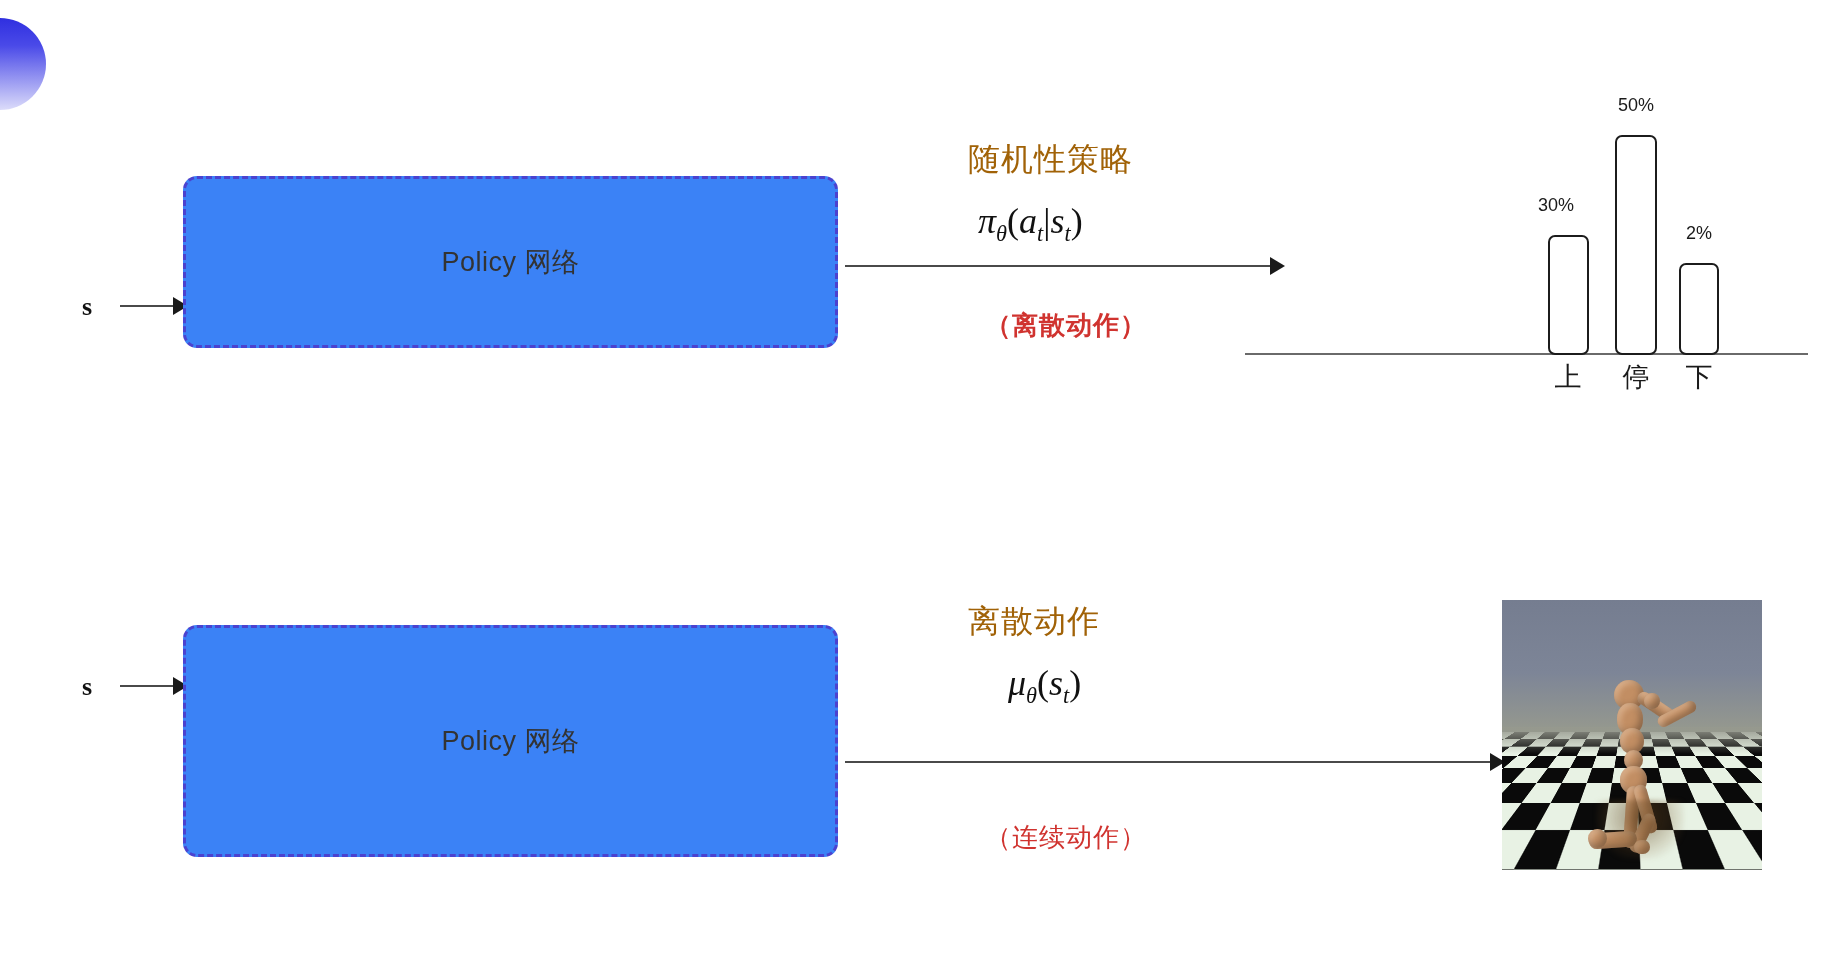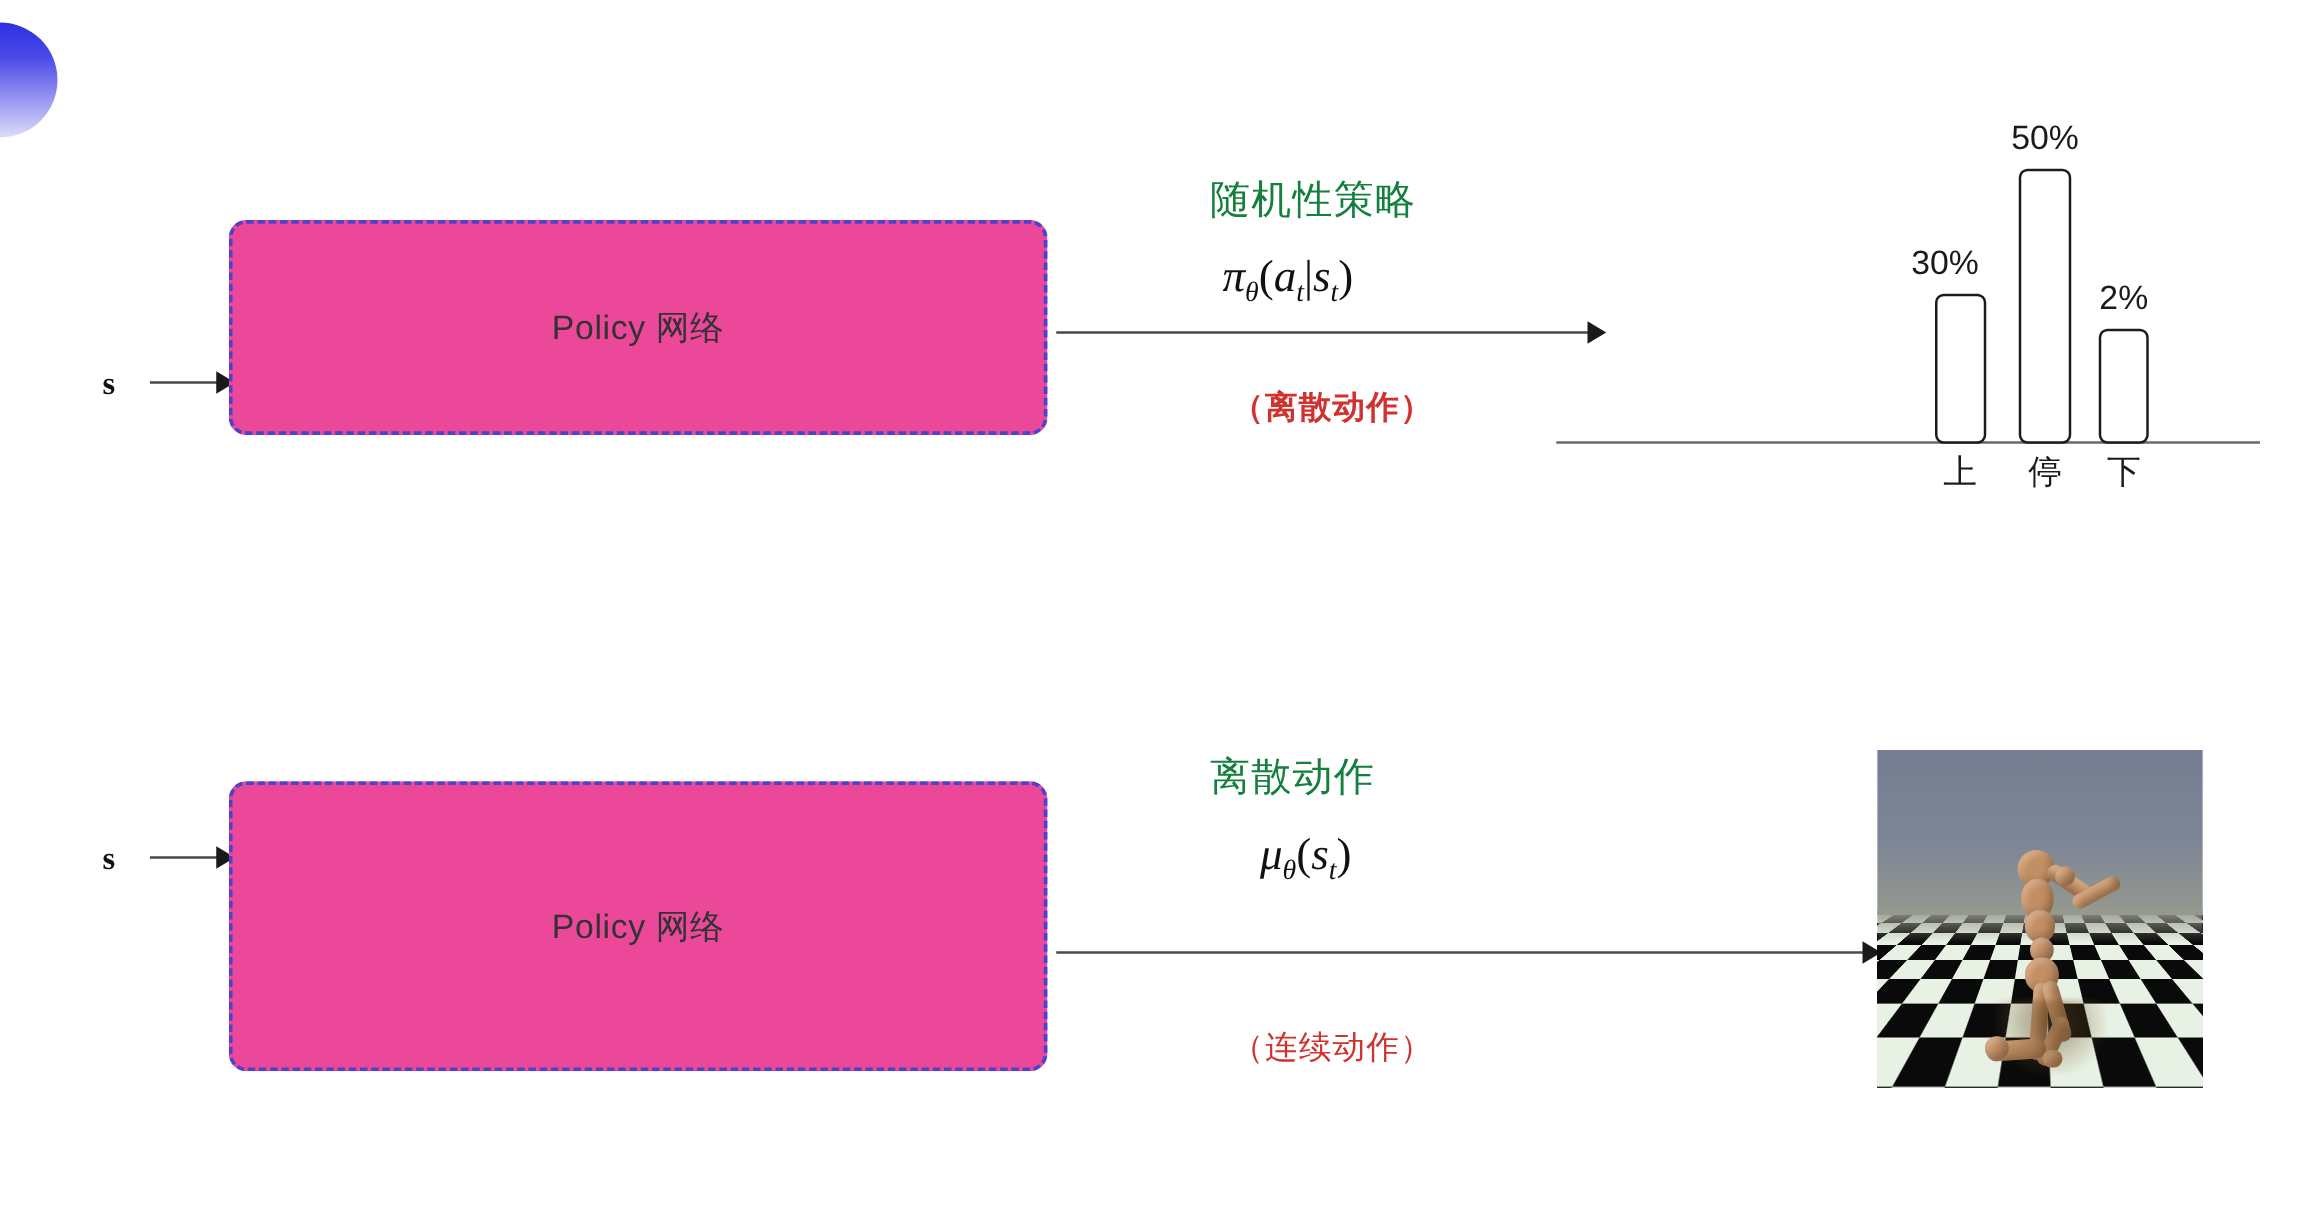--- a/index.html
+++ b/index.html
@@ -37,21 +37,21 @@
     letter-spacing: 1px;
     white-space: nowrap;
     font-family: "Liberation Sans", "DejaVu Sans", sans-serif;
   }
 
   
   .policy-box {
     position: absolute;
     border: 3px dashed #4b42cf;
     border-radius: 14px;
-    background: #ec4899;
+    background: #3b82f6;
   }
   .policy-label {
     position: absolute;
     width: 100%;
     top: 50%;
     transform: translateY(-50%);
     text-align: center;
     font-size: 27px;
     color: #333333;
     letter-spacing: 0.5px;
@@ -83,21 +83,21 @@
     border-top: 9px solid transparent;
     border-bottom: 9px solid transparent;
     border-left: 15px solid #1a1a1a;
     transform: translateY(-50%);
   }
 
   
   .ann-title {
     position: absolute;
     font-size: 32px;
-    color: #15803d;
+    color: #a16207;
     white-space: nowrap;
     letter-spacing: 1px;
   }
   .ann-formula {
     position: absolute;
     font-size: 36px;
     color: #111111;
     white-space: nowrap;
     font-family: "Liberation Serif", "DejaVu Serif", serif;
     font-style: italic;
@@ -125,21 +125,21 @@
     background: #6a6a6a;
   }
   .bar {
     position: absolute;
     border: 2.5px solid #1c1c1c;
     border-radius: 7px;
     background: #ffffff;
   }
   .bar-value {
     position: absolute;
-    font-size: 27px;
+    font-size: 18px;
     color: #1a1a1a;
     white-space: nowrap;
     text-align: center;
   }
   .bar-cat {
     position: absolute;
     font-size: 27px;
     color: #1a1a1a;
     white-space: nowrap;
     text-align: center;

